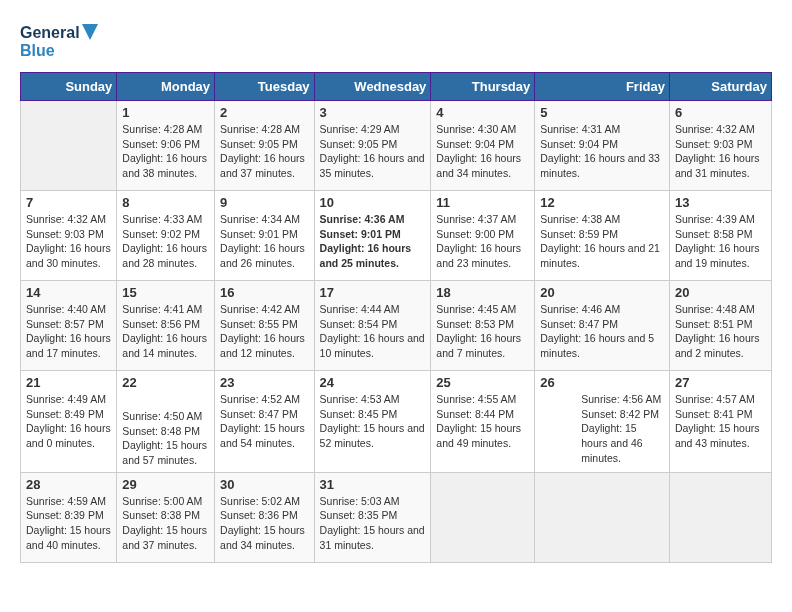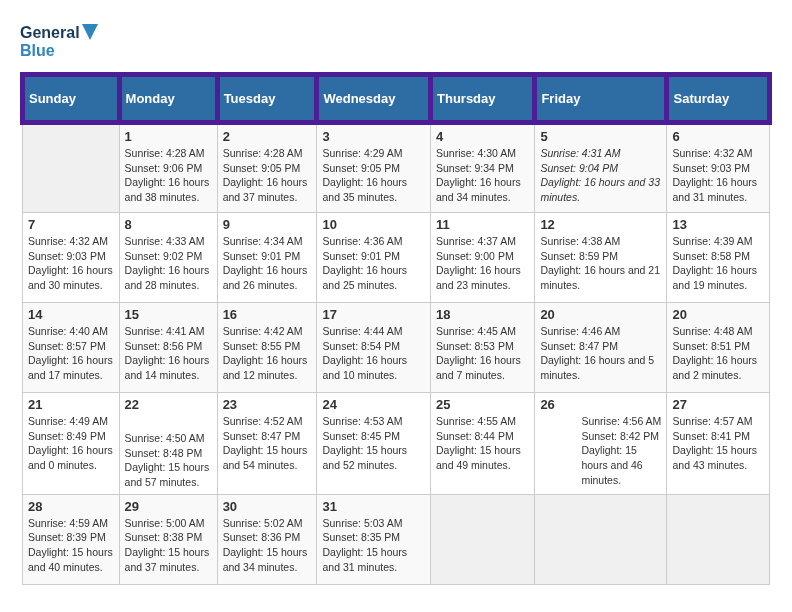--- a/index.html
+++ b/index.html
@@ -37,25 +37,25 @@
     table {
       width: 100%;
       border-collapse: collapse;
       font-size: 11px;
     }
     thead tr {
       background-color: #2e6da4;
       color: white;
     }
     thead th {
-      padding: 14px 4px;
-      text-align: left;
+      padding: 6px 4px;
+      text-align: right;
       font-size: 13px;
       font-weight: bold;
-      border: 5px solid #4c1d95;
+      border: 1px solid #4c1d95;
     }
     tbody tr {
       vertical-align: top;
     }
     tbody td {
       border: 1px solid #ccc;
       padding: 4px 5px;
       vertical-align: top;
       min-height: 80px;
       height: 90px;
@@ -128,26 +128,26 @@
         </td>
         <td>
           <span class="day-number">3</span>
           <div class="cell-content" style="white-space: pre-line;">Sunrise: 4:29 AM
 Sunset: 9:05 PM
 Daylight: 16 hours and 35 minutes.</div>
         </td>
         <td>
           <span class="day-number">4</span>
           <div class="cell-content" style="white-space: pre-line;">Sunrise: 4:30 AM
-Sunset: 9:34 PM
+Sunset: 9:04 PM
 Daylight: 16 hours and 34 minutes.</div>
         </td>
         <td>
           <span class="day-number">5</span>
-          <div class="cell-content" style="white-space: pre-line; font-style: italic;">Sunrise: 4:31 AM
+          <div class="cell-content" style="white-space: pre-line;">Sunrise: 4:31 AM
 Sunset: 9:04 PM
 Daylight: 16 hours and 33 minutes.</div>
         </td>
         <td>
           <span class="day-number">6</span>
           <div class="cell-content" style="white-space: pre-line;">Sunrise: 4:32 AM
 Sunset: 9:03 PM
 Daylight: 16 hours and 31 minutes.</div>
         </td>
       </tr>
@@ -165,21 +165,21 @@
 Daylight: 16 hours and 28 minutes.</div>
         </td>
         <td>
           <span class="day-number">9</span>
           <div class="cell-content" style="white-space: pre-line;">Sunrise: 4:34 AM
 Sunset: 9:01 PM
 Daylight: 16 hours and 26 minutes.</div>
         </td>
         <td>
           <span class="day-number">10</span>
-          <div class="cell-content" style="white-space: pre-line;">Sunrise: 4:36 AM
+          <div class="cell-content" style="white-space: pre-line; font-weight: bold;">Sunrise: 4:36 AM
 Sunset: 9:01 PM
 Daylight: 16 hours and 25 minutes.</div>
         </td>
         <td>
           <span class="day-number">11</span>
           <div class="cell-content" style="white-space: pre-line;">Sunrise: 4:37 AM
 Sunset: 9:00 PM
 Daylight: 16 hours and 23 minutes.</div>
         </td>
         <td>

